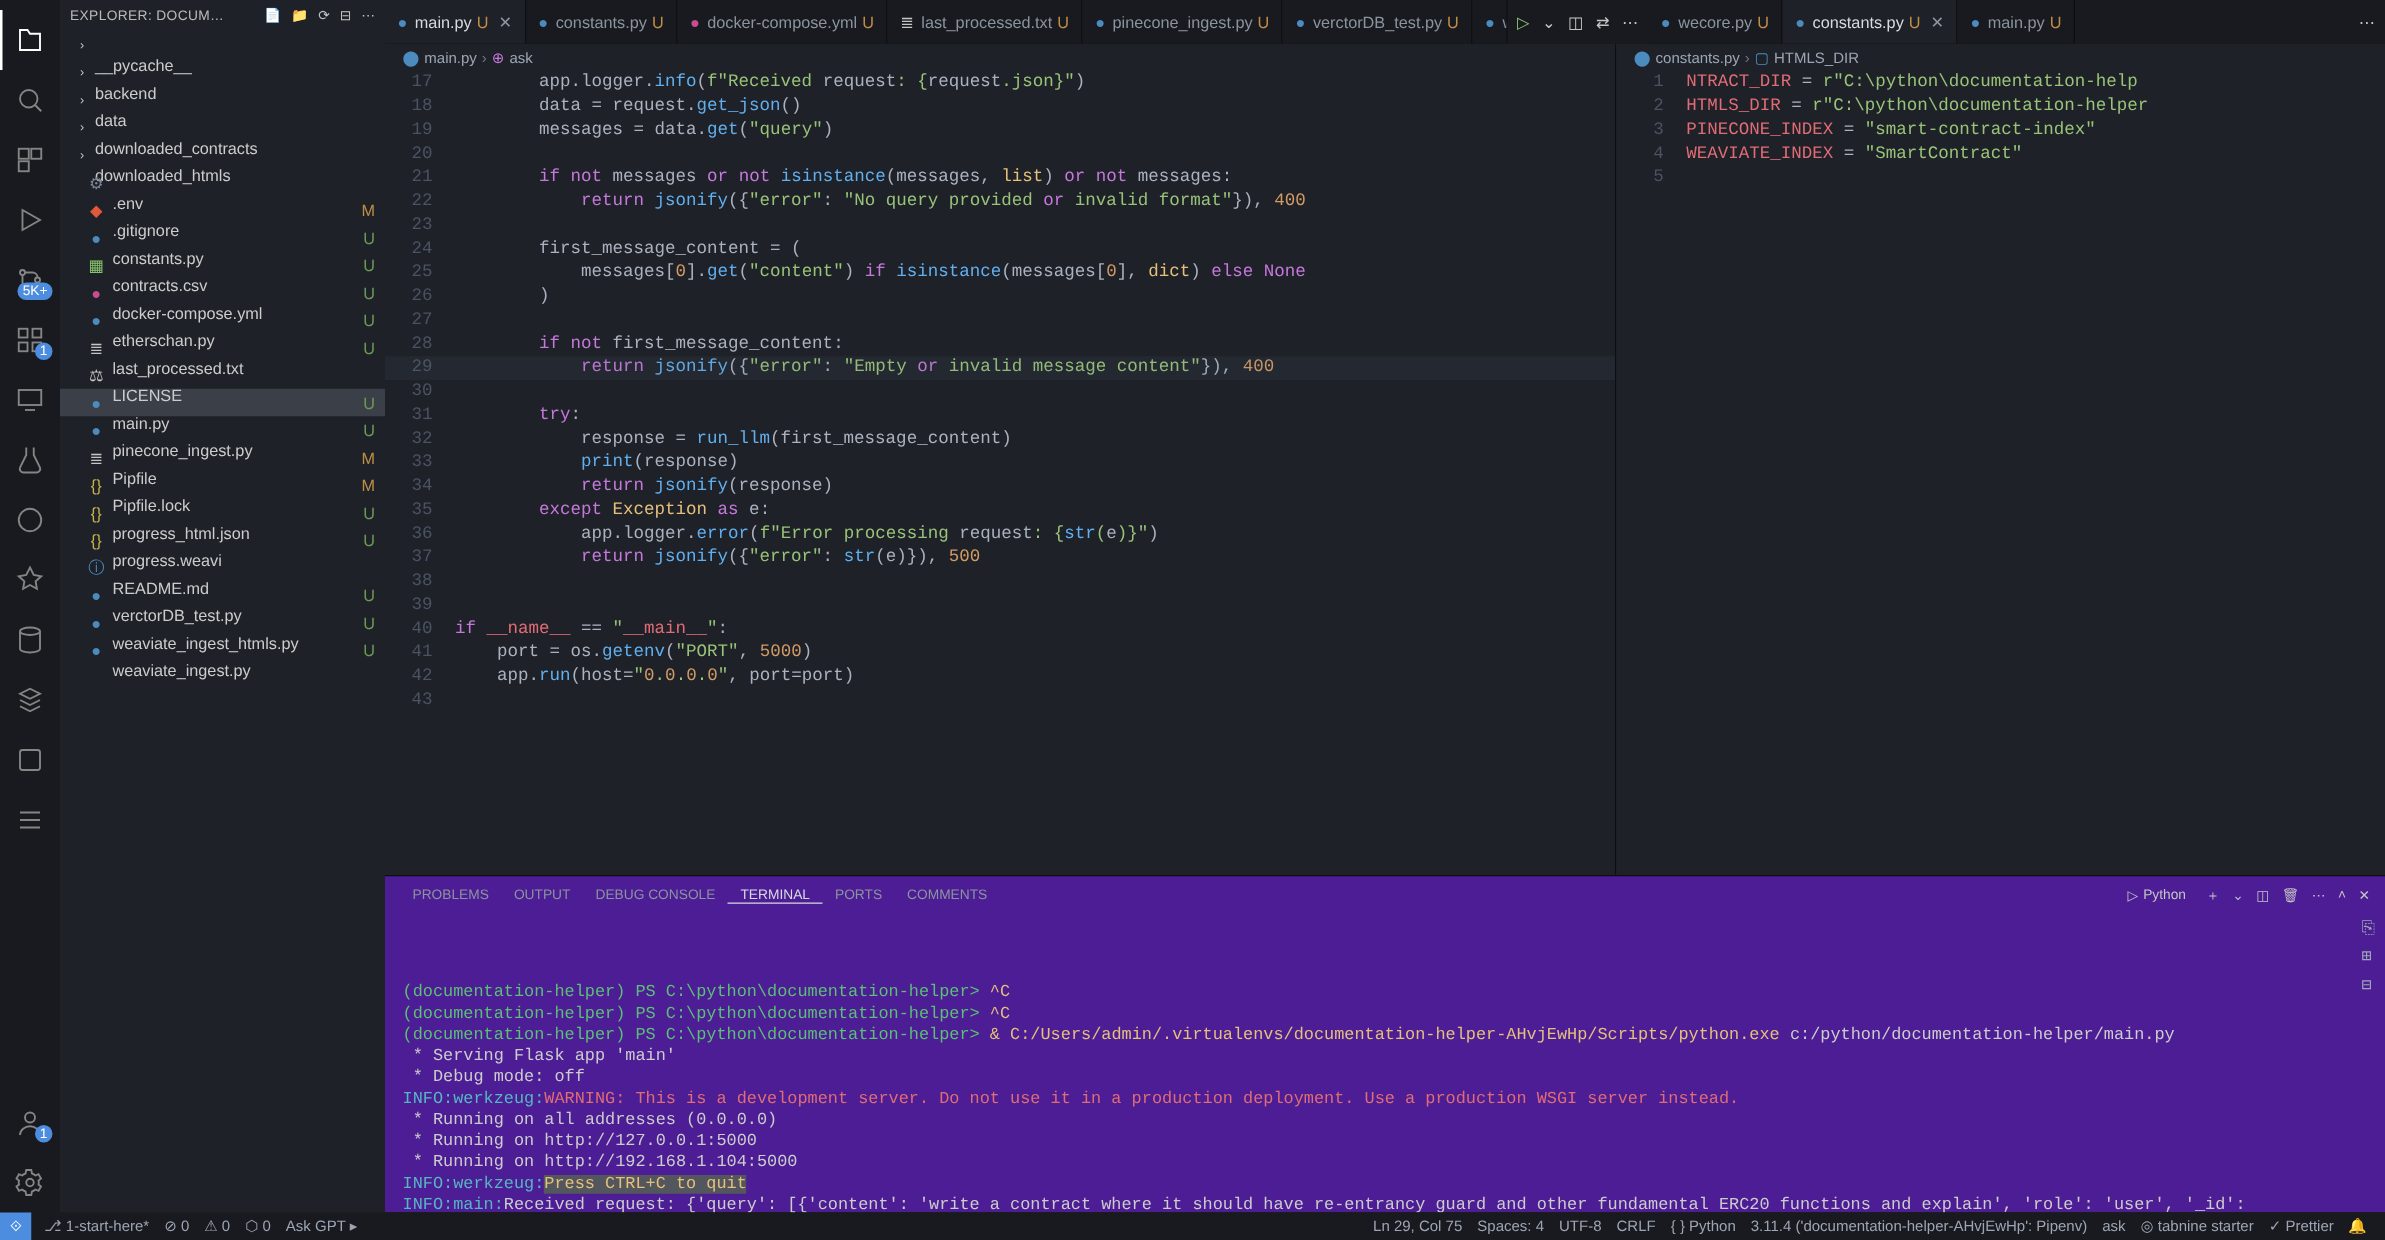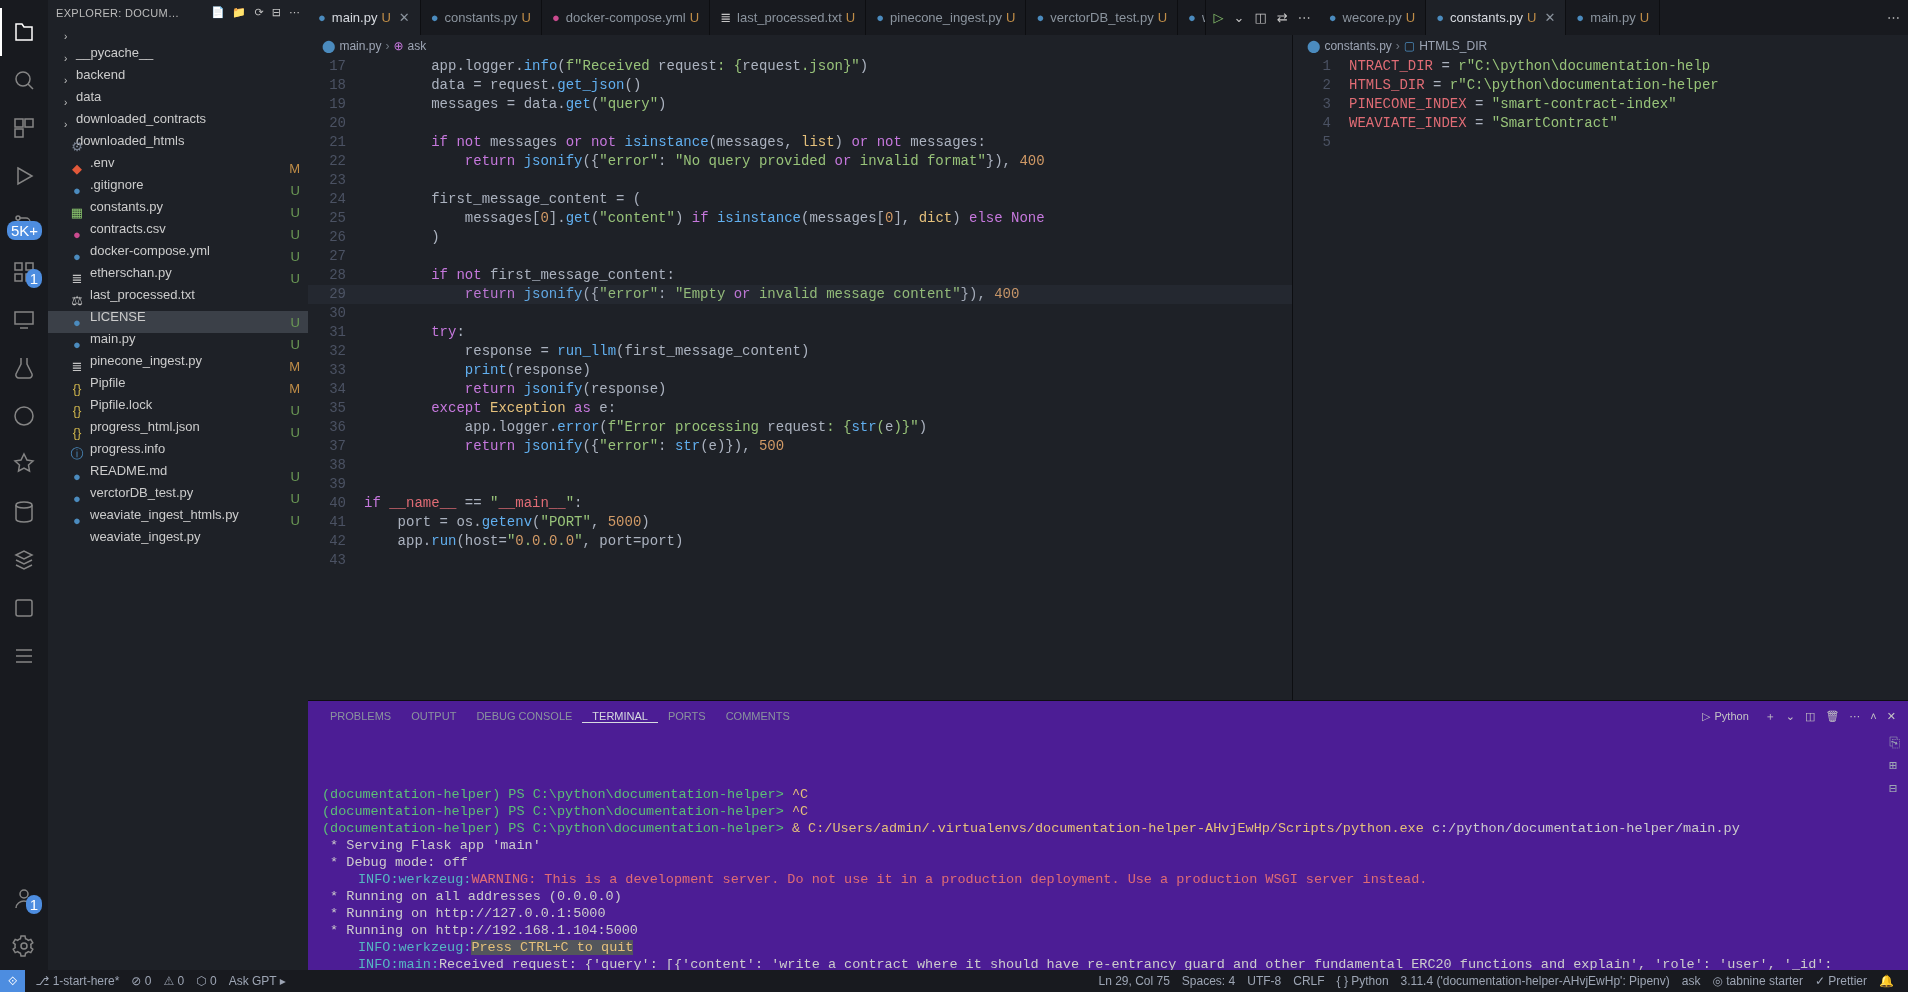--- a/index.html
+++ b/index.html
@@ -32,21 +32,21 @@
   display: flex; align-items: center; justify-content: center;
   color: #858585; cursor: pointer; position: relative;
 }
 .activity-icon.active { color: #ffffff; }
 .activity-icon.active::before {
   content: ''; position: absolute; left: 0; top: 0; width: 2px; height: 48px; background: #fff;
 }
 .activity-icon svg { width: 24px; height: 24px; }
 .badge {
   position: absolute; bottom: 8px; right: 6px;
-  background: #4d8de0; color: #fff; font-size: 15px;
+  background: #4d8de0; color: #fff; font-size: 11px;
   border-radius: 8px; padding: 1px 4px; min-width: 14px; text-align: center;
 }
 .sidebar {
   width: 260px; background: #1e2127;
   display: flex; flex-direction: column;
 }
 .sidebar-header {
   display: flex; align-items: center; padding: 6px 8px; color: #bbbbbb; font-size: 11px;
 }
 .sidebar-header .title { flex: 1; font-weight: 400; letter-spacing: 0.3px; white-space: nowrap; overflow: hidden; text-overflow: ellipsis; }
@@ -132,21 +132,21 @@
 .panel-actions { margin-left: auto; display: flex; align-items: center; gap: 10px; color: #c5c5c5; }
 .panel-actions .boxed {
    padding: 1px 6px; display: flex; gap: 4px; align-items: center;
 }
 .terminal-body {
   flex: 1; font-family: Consolas, 'Courier New', monospace; font-size: 13.5px;
   line-height: 17px; padding: 4px 14px; overflow: hidden; white-space: pre-wrap;
   color: #cccccc; position: relative;
 }
 .t-grn { color: #5cbf77; }
-.t-cyan { color: #56b6c2; margin-left: 36px; }
+.t-cyan { color: #56b6c2; }
 .t-yel { color: #e5c07b; }
 .t-red { color: #e06c75; }
 .t-hl { background: #53565c; }
 .right-term-icons {
   position: absolute; right: 8px; top: 4px; display: flex; flex-direction: column; gap: 6px; color: #9da5b4;
 }
 .status-bar {
   height: 22px; background: #181a1f; display: flex; align-items: center;
   color: #9da5b4; font-size: 12px; padding: 0 8px;
 }
@@ -356,21 +356,21 @@
           <span class="label">Pipfile.lock</span>
           <span class="status m">M</span>
         </div>
         <div class="tree-item">
           <span class="ficon ic-json">{}</span>
           <span class="label">progress_html.json</span>
           <span class="status ">U</span>
         </div>
         <div class="tree-item">
           <span class="ficon ic-json">{}</span>
-          <span class="label">progress.info</span>
+          <span class="label">progress.weavi</span>
           <span class="status ">U</span>
         </div>
         <div class="tree-item">
           <span class="ficon ic-md">ⓘ</span>
           <span class="label">README.md</span>
           <span class="status "></span>
         </div>
         <div class="tree-item">
           <span class="ficon ic-py">●</span>
           <span class="label">verctorDB_test.py</span>

